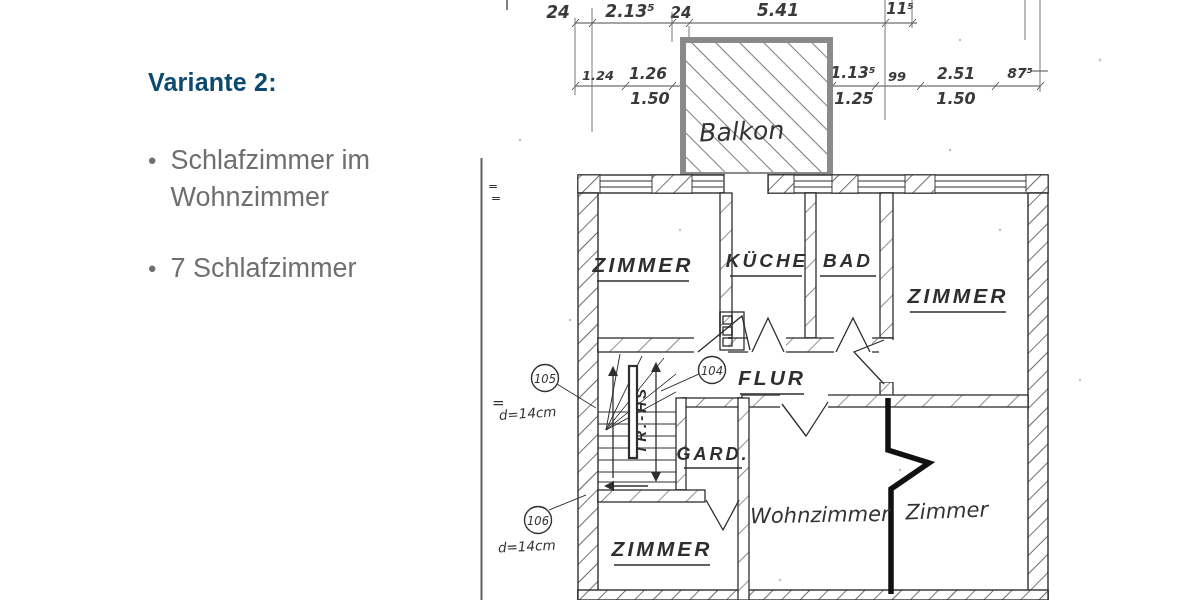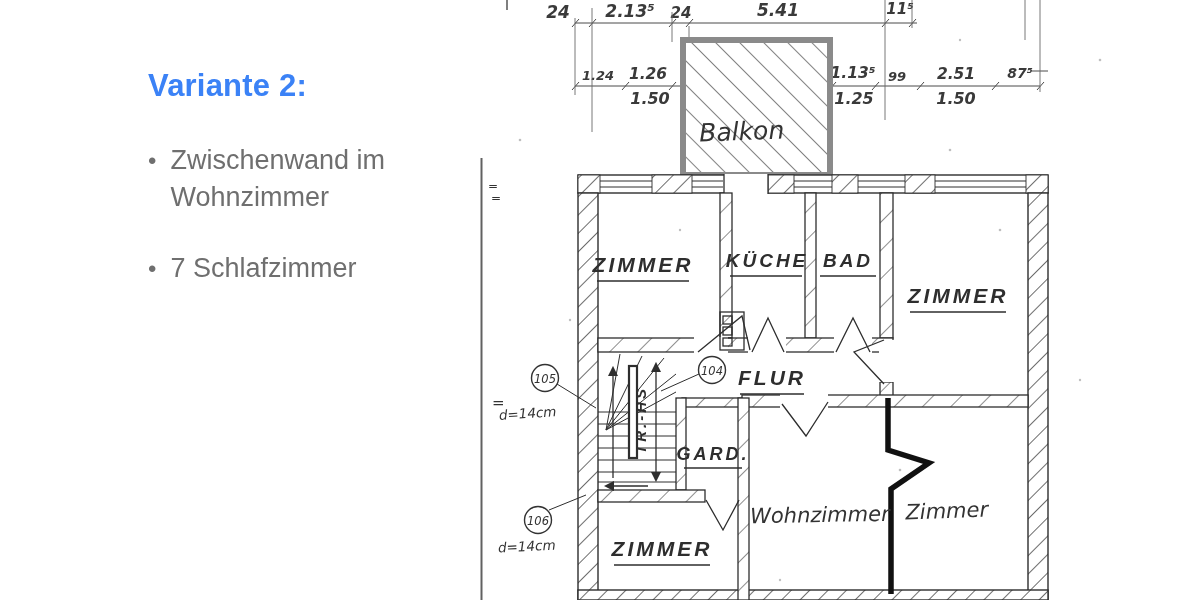--- a/index.html
+++ b/index.html
@@ -1,21 +1,21 @@
 <!DOCTYPE html>
 <html><head>
 <meta charset="utf-8">
 <style>
   html,body{margin:0;padding:0;background:#fff;width:1200px;height:600px;overflow:hidden;
             font-family:"Liberation Sans", sans-serif;}
   #slide{position:relative;width:1200px;height:600px;background:#ffffff;}
 
   
-  .panel-title{position:absolute;left:148px;top:68px;font-size:31px;font-weight:bold;
-               color:#3b82f6;letter-spacing:.2px;}
+  .panel-title{position:absolute;left:148px;top:68px;font-size:25px;font-weight:bold;
+               color:#0c4a6e;letter-spacing:.2px;}
   .bullet{position:absolute;left:148px;display:flex;gap:14px;color:#6f6f6f;
           font-size:27px;line-height:37px;}
   .bullet .dot{font-size:24px;line-height:37px;}
   .bullet .txt{width:275px;}
   #b1{top:142px;}
   #b2{top:250px;}
 
   
   #plan{position:absolute;left:480px;top:0;width:640px;height:600px;}
 
@@ -36,21 +36,21 @@
 </style>
 </head>
 <body>
 
 <div id="slide">
 
   <div class="panel-title">Variante 2:</div>
 
   <div class="bullet" id="b1">
     <span class="dot">•</span>
-    <span class="txt">Zwischenwand im Wohnzimmer</span>
+    <span class="txt">Schlafzimmer im Wohnzimmer</span>
   </div>
   <div class="bullet" id="b2">
     <span class="dot">•</span>
     <span class="txt">7 Schlafzimmer</span>
   </div>
 
   <svg id="plan" viewBox="0 0 640 600">
     <defs>
       <pattern id="wallHatch" width="13" height="13" patternUnits="userSpaceOnUse" patternTransform="rotate(45)">
         <rect width="13" height="13" fill="#ffffff"></rect>

